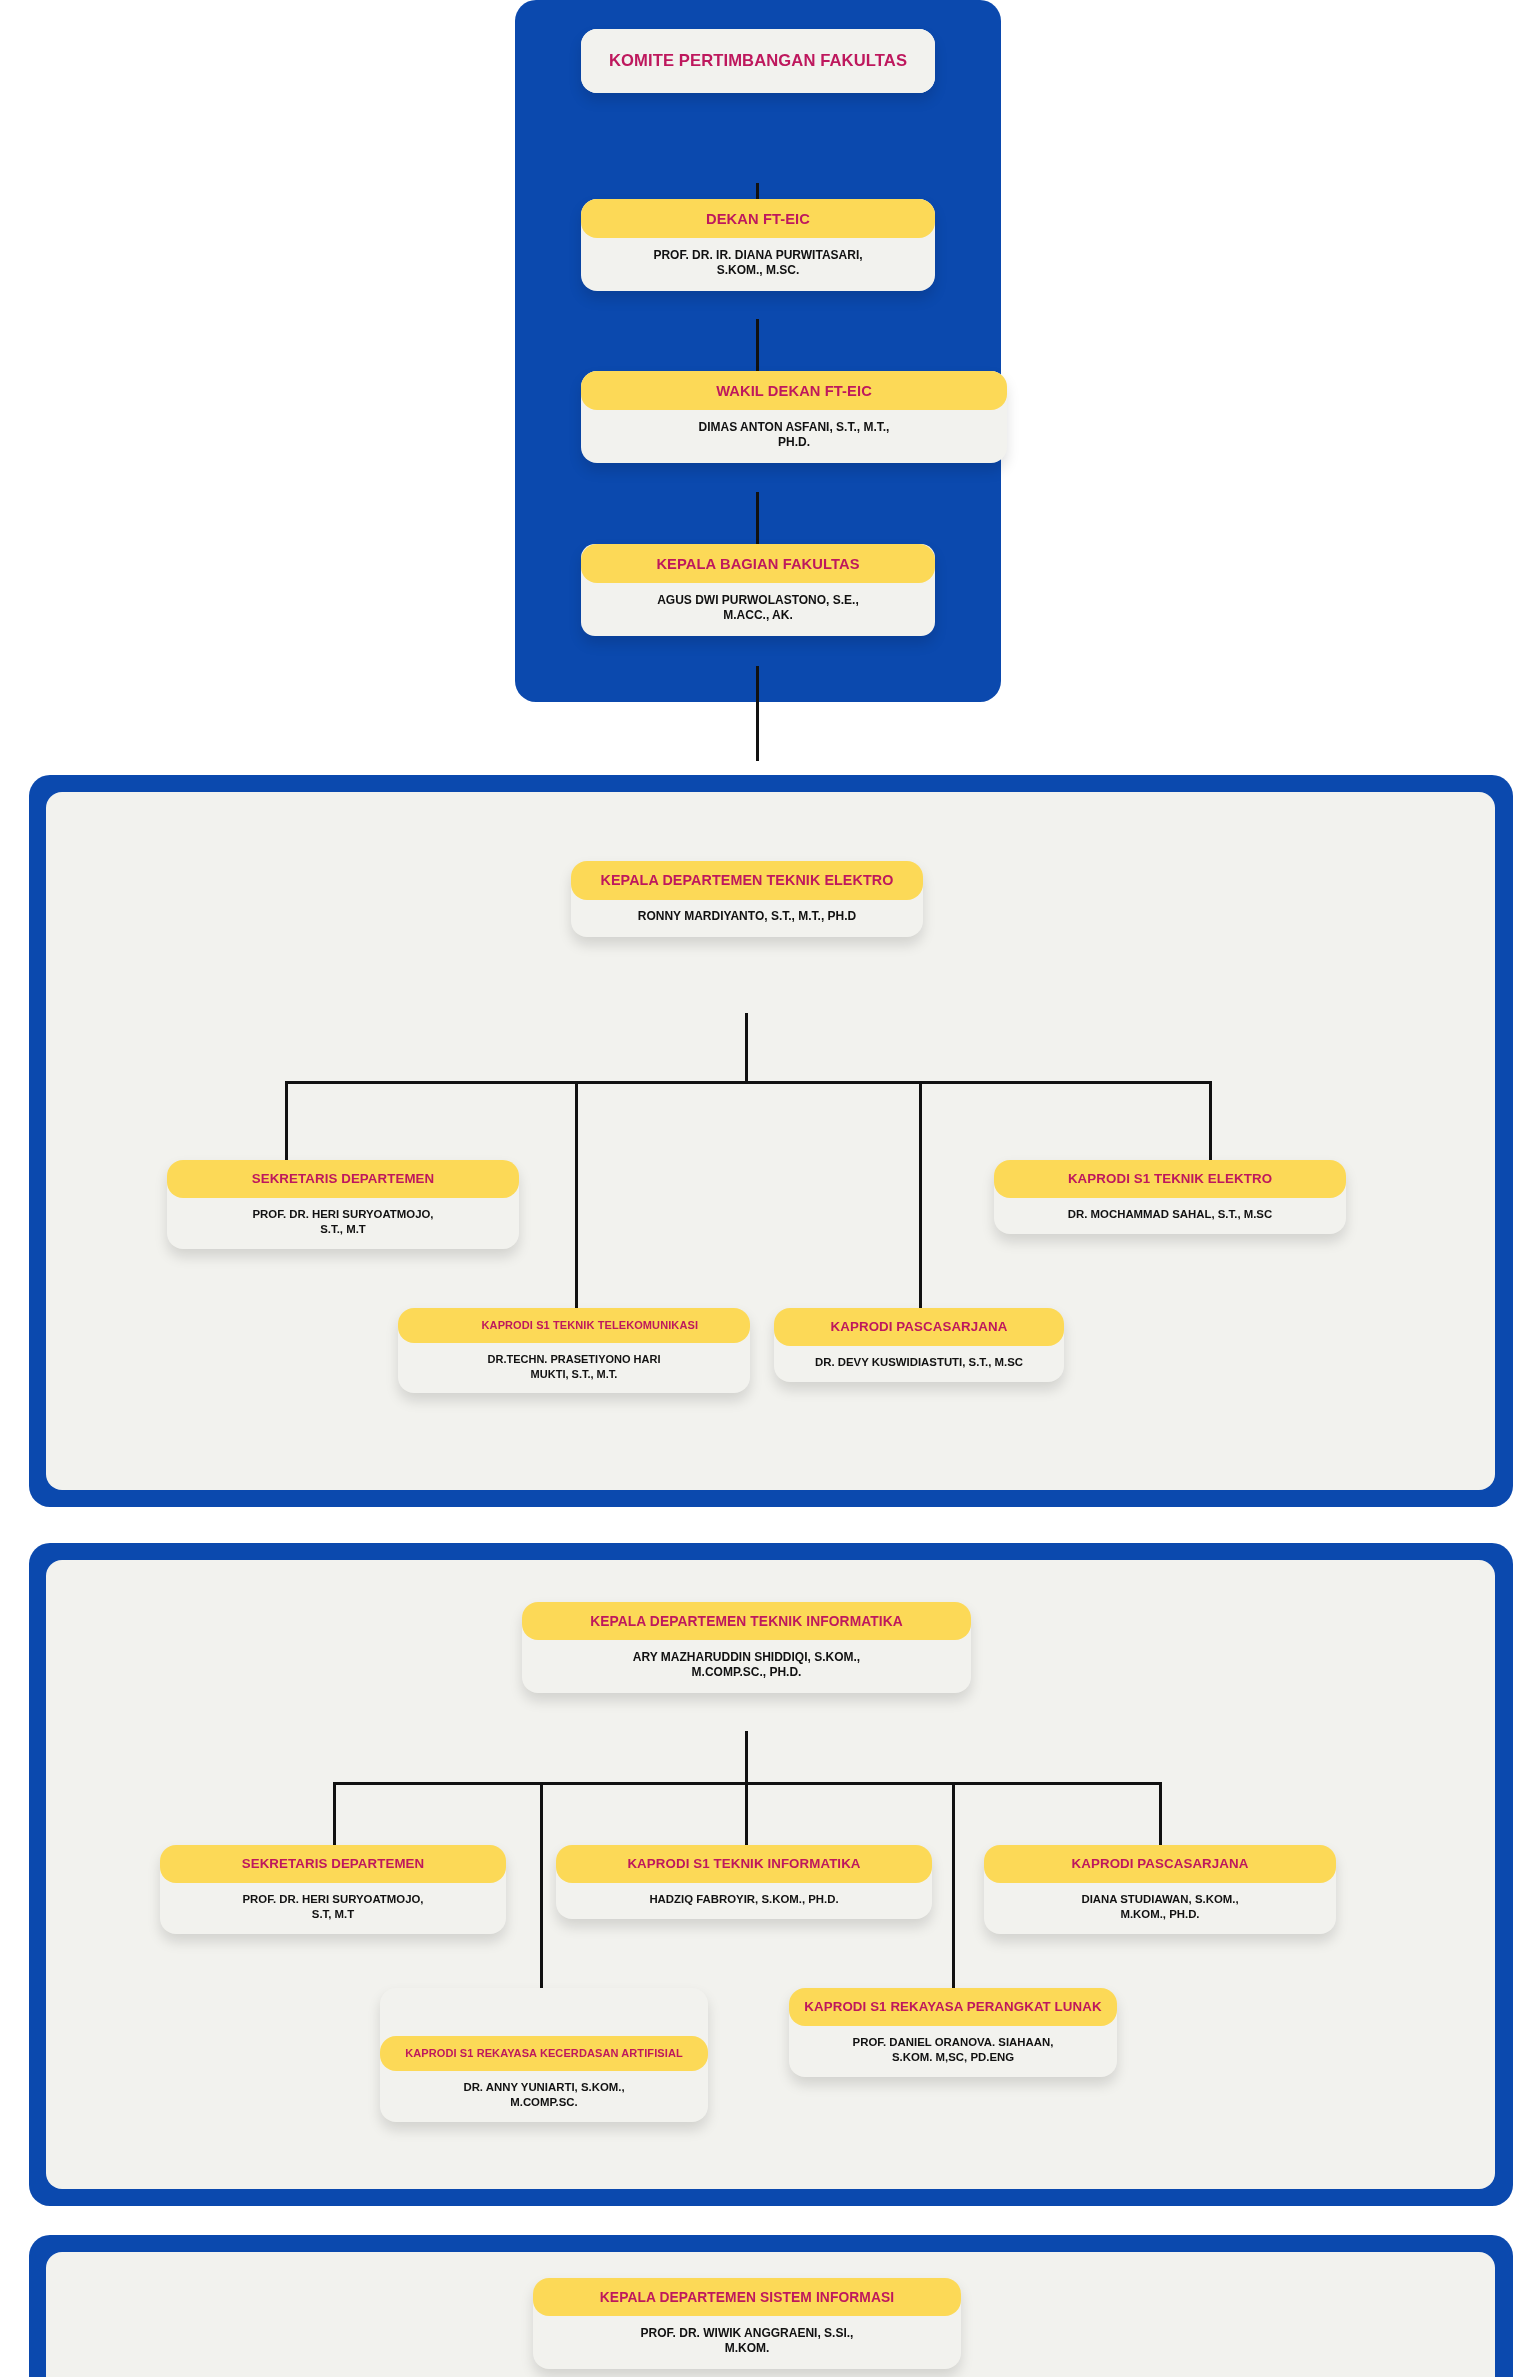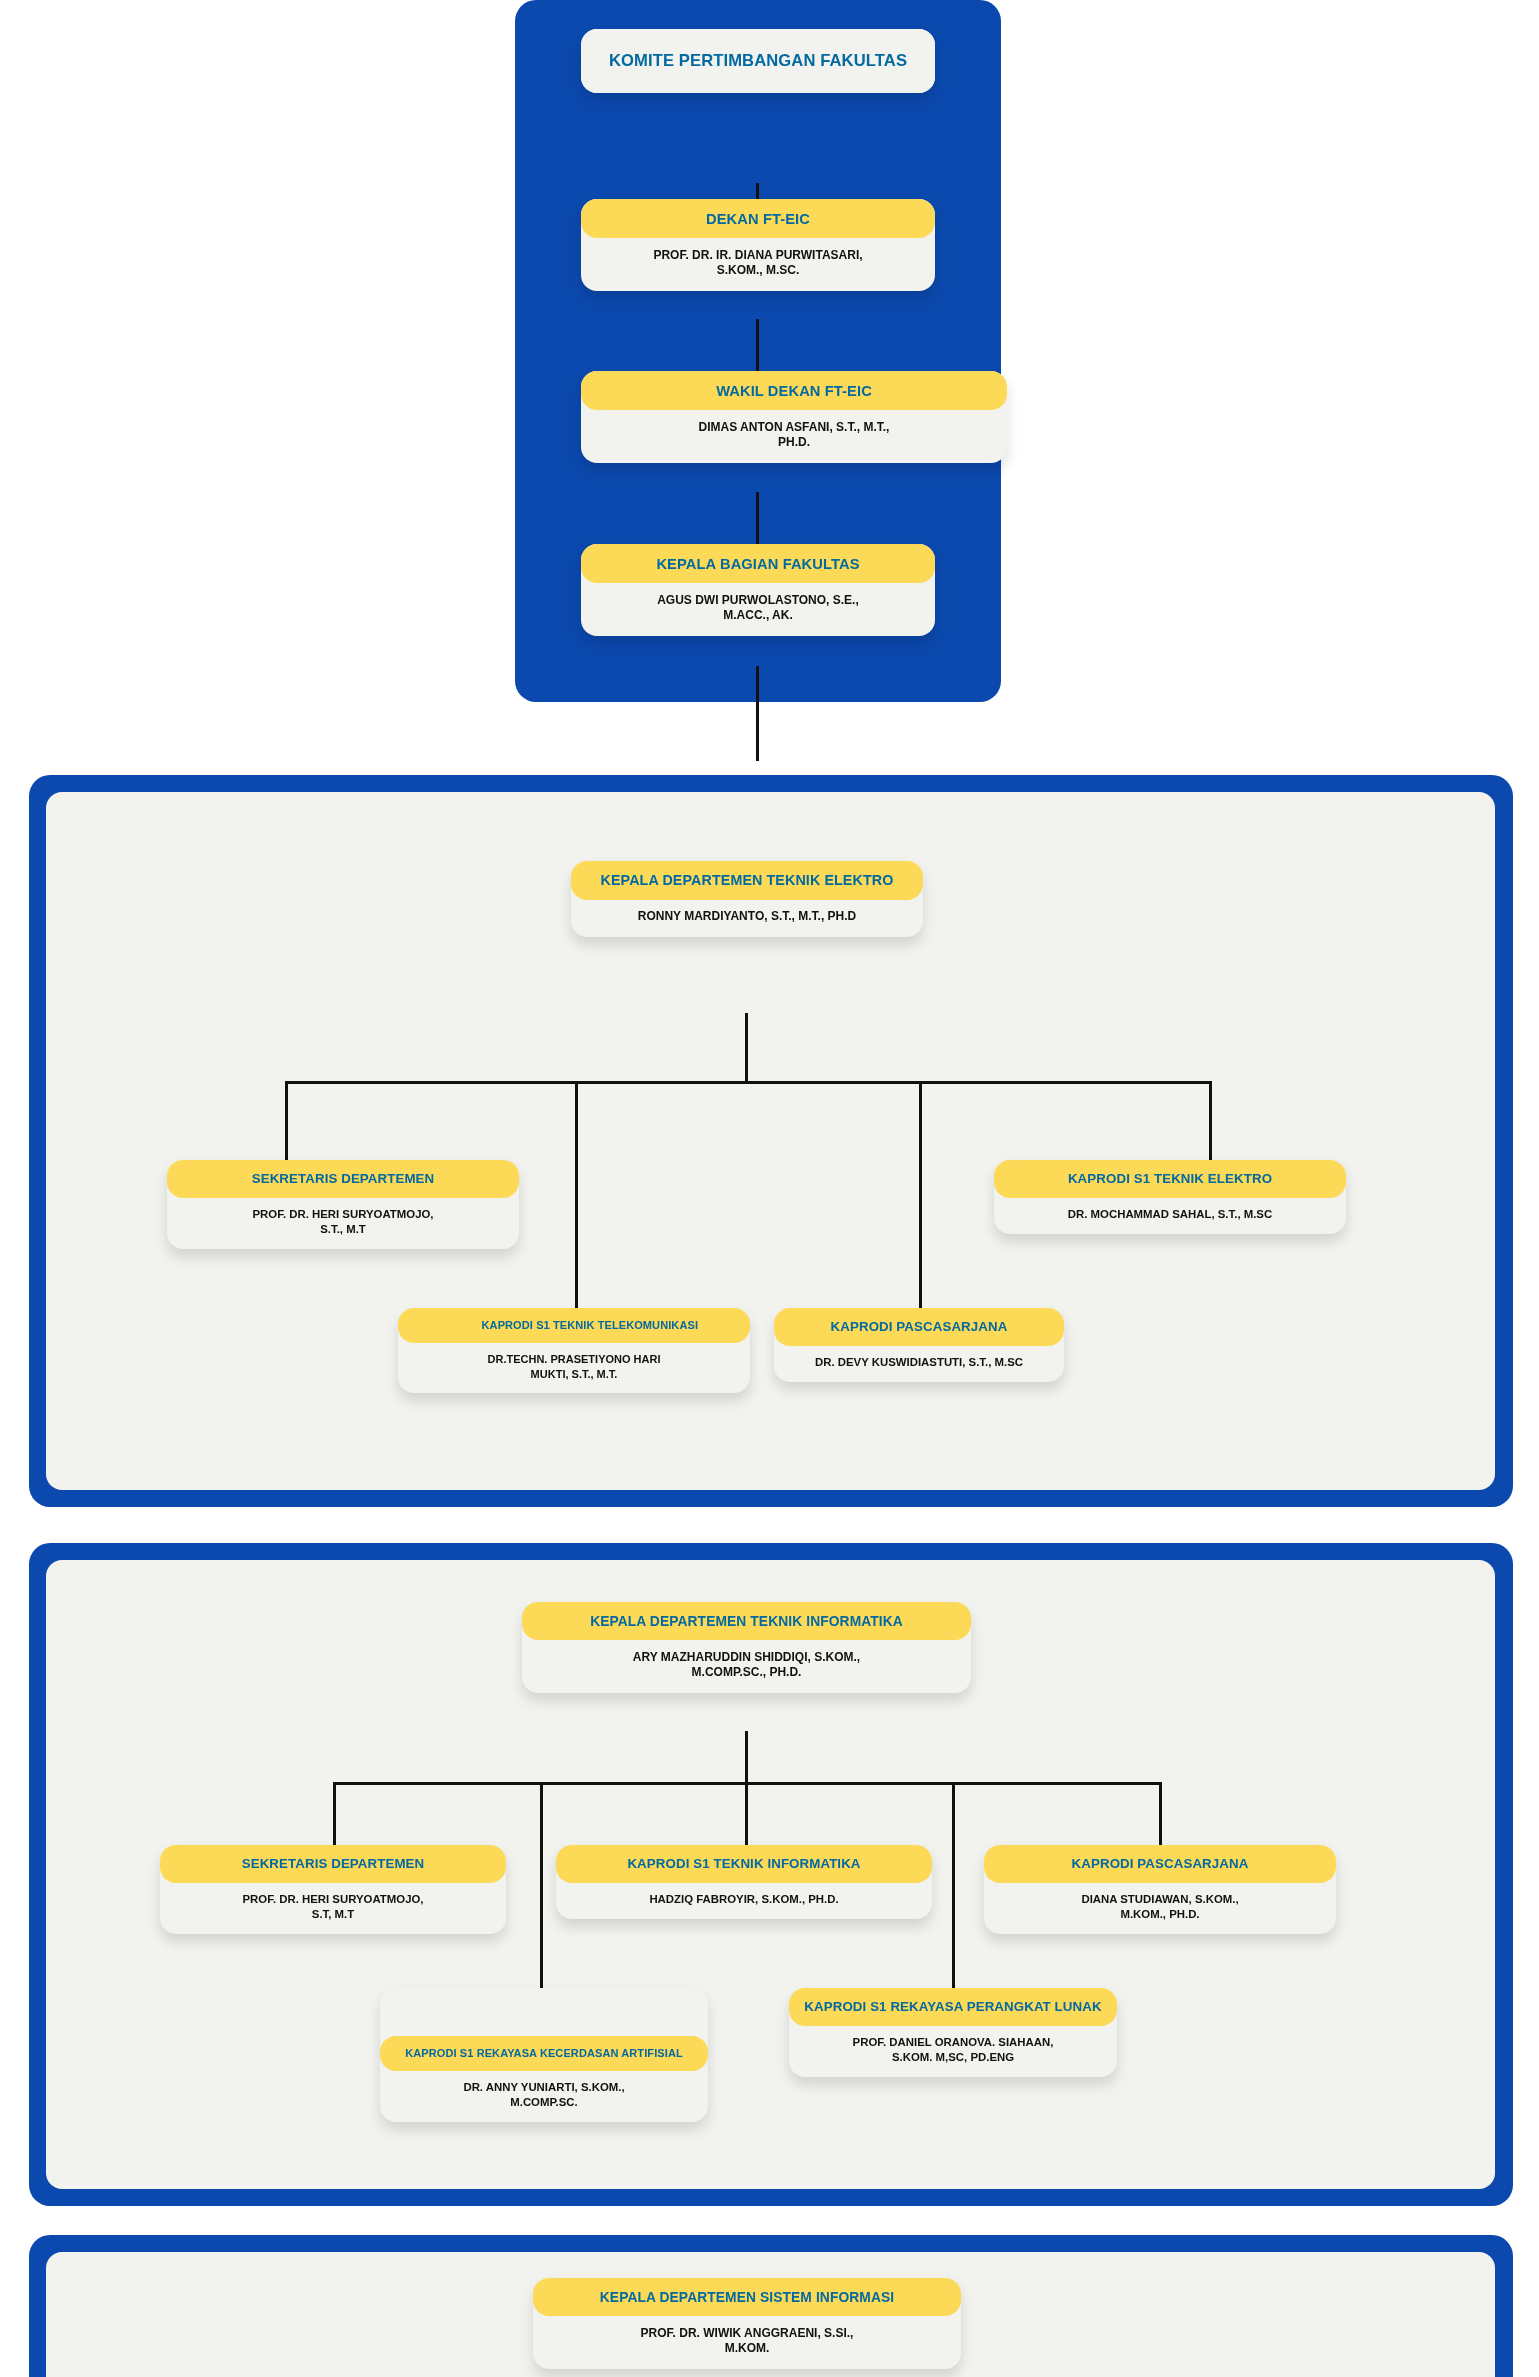--- a/index.html
+++ b/index.html
@@ -26,21 +26,21 @@
     box-shadow: 0 7.6px 12.4px rgba(0,0,0,0.13);
     padding: 0 0 12.4px 0;
     text-align: center;
     z-index: 5;
   }
 
   .node-title {
     display: block;
     background: #FCD957;
     border-radius: 16px;
-    color: #0369a1;
+    color: #be185d;
     font-weight: bold;
     letter-spacing: 0.1px;
     line-height: 1.25;
     padding: 10.5px 12.4px;
   }
   .node-name {
     display: block;
     color: #111111;
     font-weight: bold;
     line-height: 1.3;
@@ -61,21 +61,21 @@
 
   #n-komite {
     left: 581px; top: 28.5px; width: 354px;
     padding-bottom: 0;
     background: #F2F2EE;
   }
   #n-komite .node-title { background: #F2F2EE; font-size: 16.6px; padding: 22px 14.3px; }
 
   #n-dekan   { left: 581px; top: 199px; width: 354px; }
   #n-wakil   { left: 581px; top: 371px; width: 426px; }
-  #n-kabag   { left: 581px; top: 544px; width: 354px; }
+  #n-kabag   { left: 581px; top: 544px; width: 354px; border-radius: 14px; }
   #n-dekan .node-title, #n-wakil .node-title, #n-kabag .node-title { font-size: 14.7px; }
   #n-dekan .node-name, #n-wakil .node-name, #n-kabag .node-name { font-size: 12px; }
 
   
   .vline { position: absolute; background: #111111; width: 3.3px; z-index: 1; }
   .hline { position: absolute; background: #111111; height: 3.3px; z-index: 1; }
 
   
   .dept-panel {
     position: absolute;

